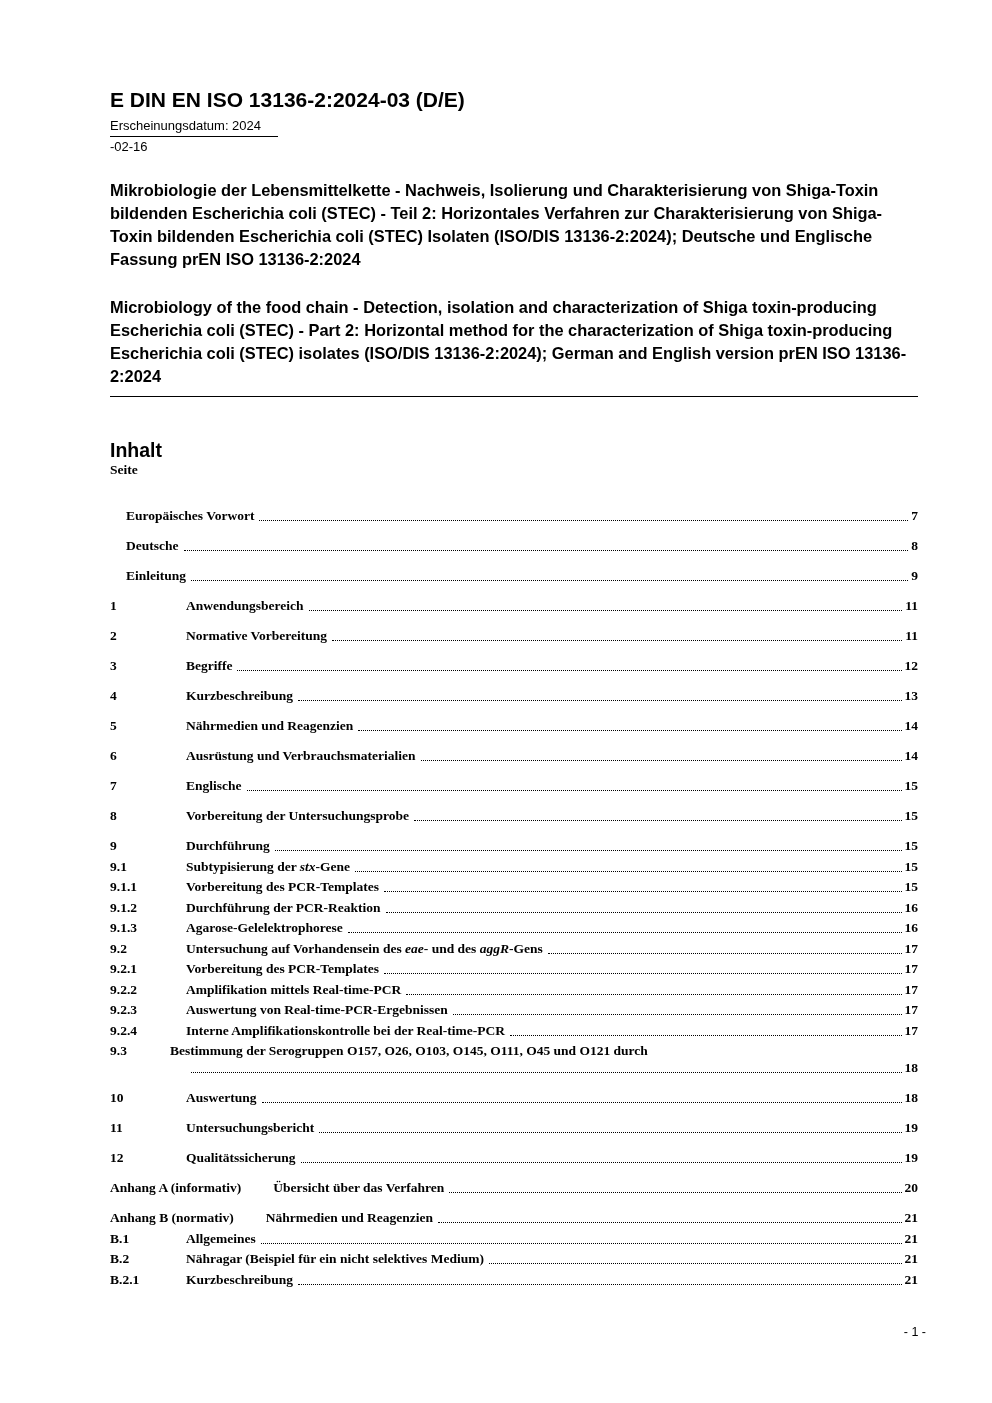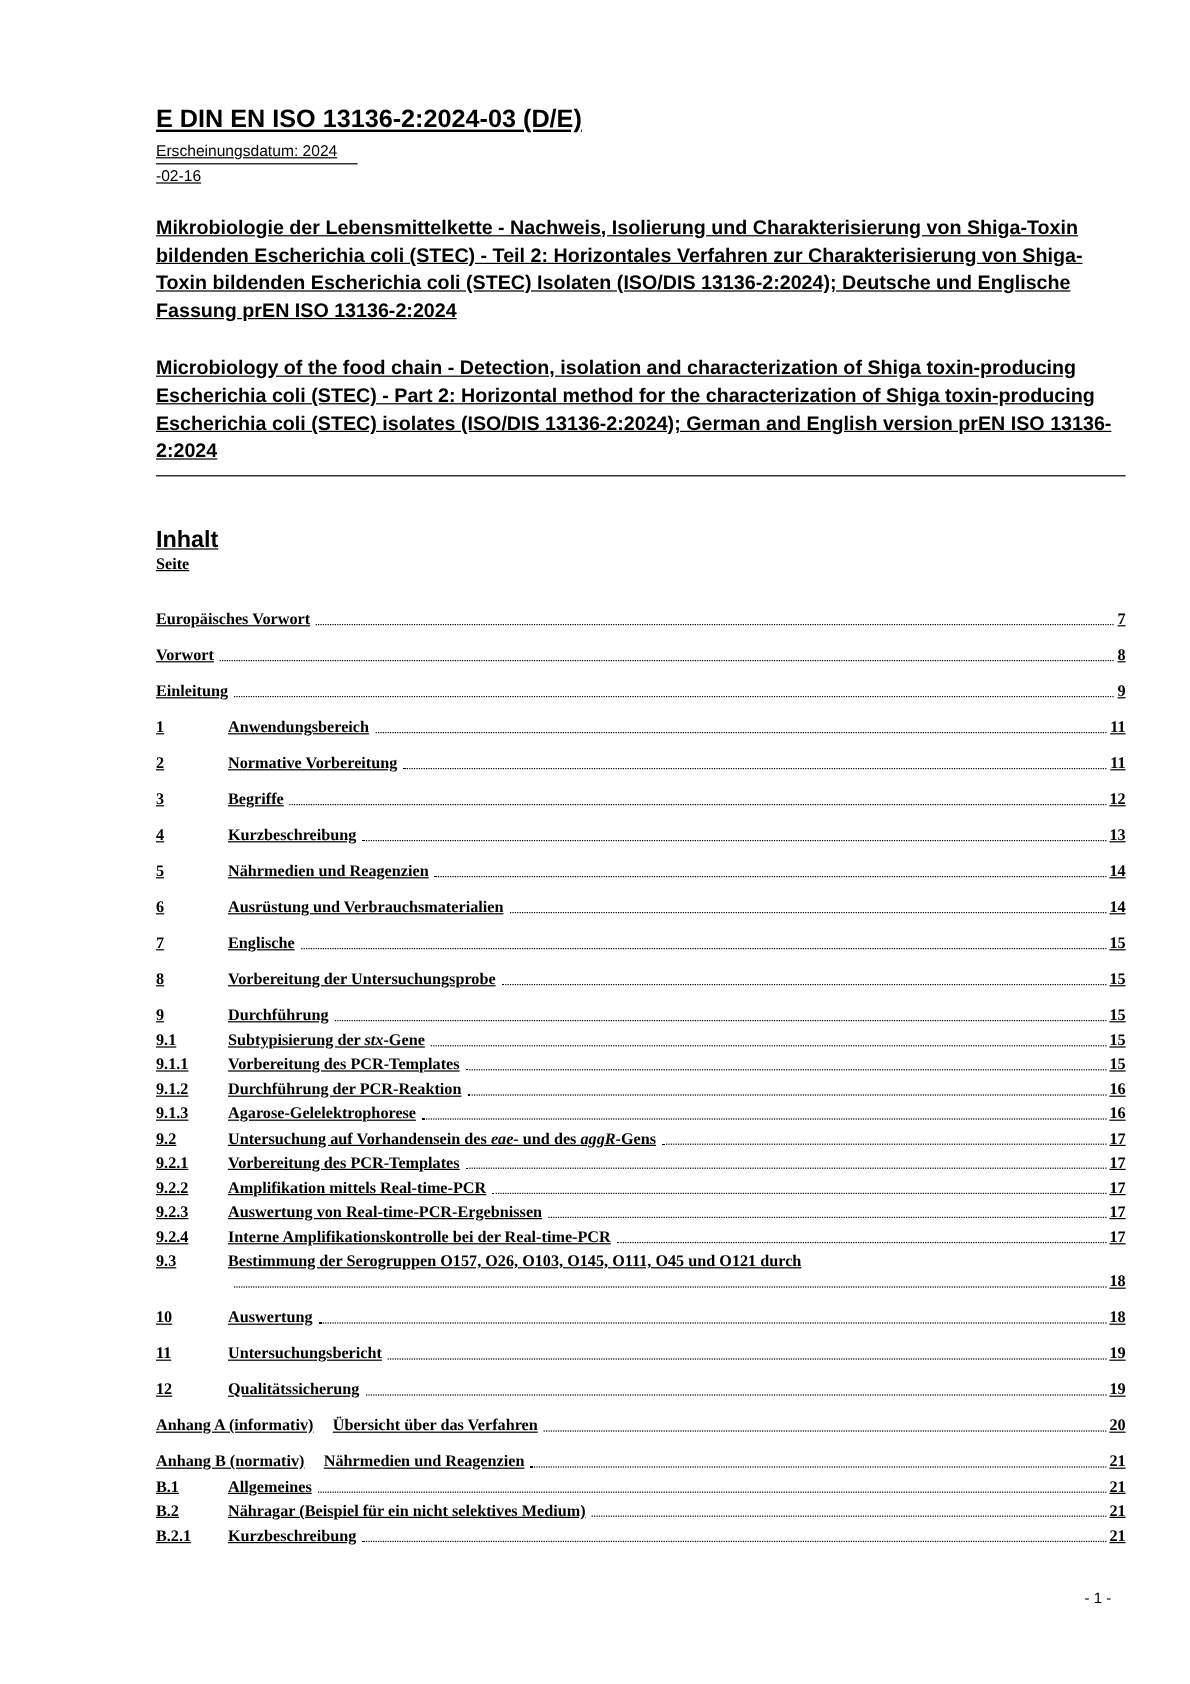--- a/index.html
+++ b/index.html
@@ -2,21 +2,21 @@
 <html><head>
 <meta charset="utf-8">
 <style>
   * { margin:0; padding:0; box-sizing:border-box; }
   html,body { background:#fff; }
   body {
     width:992px; height:1403px;
     font-family:"Liberation Sans", sans-serif;
     color:#000; position:relative; overflow:hidden;
   }
-  .content { position:absolute; left:130px; top:88px; width:808px;text-decoration:underline; }
+  .content { position:absolute; left:110px; top:88px; width:808px; }
 
   .doc-number { font-size:21px; font-weight:bold; line-height:24px; }
   .date-line { font-size:13px; line-height:15px; margin-top:6px; }
   .date-line.cont { margin-top:1px; }
   .date-rule { border:none; border-top:1.6px solid #000; width:168px; margin:3px 0 2px 0; }
 
   .title { font-size:16.4px; font-weight:bold; line-height:23px; }
   .title-de { margin-top:25px; }
   .title-en { margin-top:25px; }
   .title-rule { border:none; border-top:1.8px solid #000; width:100%; margin-top:8px; }
@@ -25,21 +25,21 @@
   .toc-heading { font-size:19.5px; font-weight:bold; }
   .seite { font-family:"Liberation Serif", serif; font-size:13.5px; font-weight:bold; }
 
   .toc { font-family:"Liberation Serif", serif; font-size:13.5px; font-weight:bold; margin-top:29px; line-height:17px; }
   .toc-row { display:flex; align-items:flex-start; }
   .toc-row.main { margin-top:13px; }
   .toc-row.sub  { margin-top:3.5px; }
   .toc-num { flex:0 0 60px; }
   .toc-row.anhang .toc-num { flex:0 0 auto; padding-right:16px; }
   .toc-body { flex:1 1 auto; min-width:0; }
-  .toc-lastline { display:flex; align-items:center; }
+  .toc-lastline { display:flex; align-items:center;margin-left:16px; }
   .toc-label i { font-style:italic; }
   .toc-leader { flex:1 1 auto; min-width:12px; border-bottom:1.6px dotted #000; margin:0 3px 3px 5px; align-self:flex-end; }
   .toc-page { flex:0 0 auto; text-align:right; }
 
   .footer { position:absolute; right:66px; bottom:64px; font-size:12.5px; }
 </style>
 </head>
 <body>
 
 <div class="content">
@@ -65,21 +65,21 @@
             <div class="toc-lastline">
               <span class="toc-label">Europäisches Vorwort</span>
               <span class="toc-leader"></span>
               <span class="toc-page">7</span>
             </div>
           </div>
         </div>
         <div class="toc-row main">
           <div class="toc-body">
             <div class="toc-lastline">
-              <span class="toc-label">Vorwort</span>
+              <span class="toc-label">Deutsche</span>
               <span class="toc-leader"></span>
               <span class="toc-page">8</span>
             </div>
           </div>
         </div>
         <div class="toc-row main">
           <div class="toc-body">
             <div class="toc-lastline">
               <span class="toc-label">Einleitung</span>
               <span class="toc-leader"></span>

